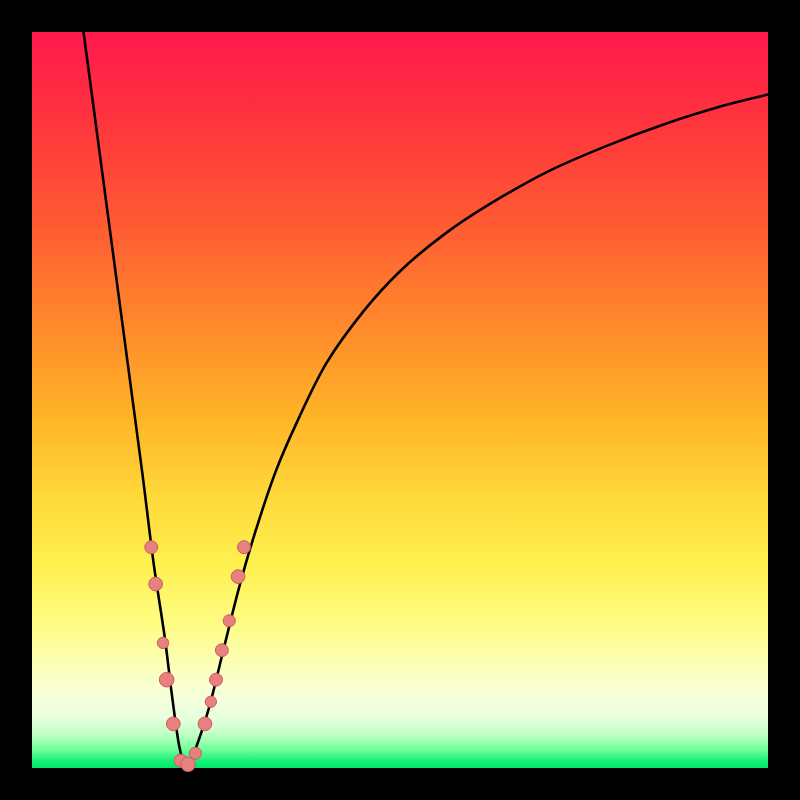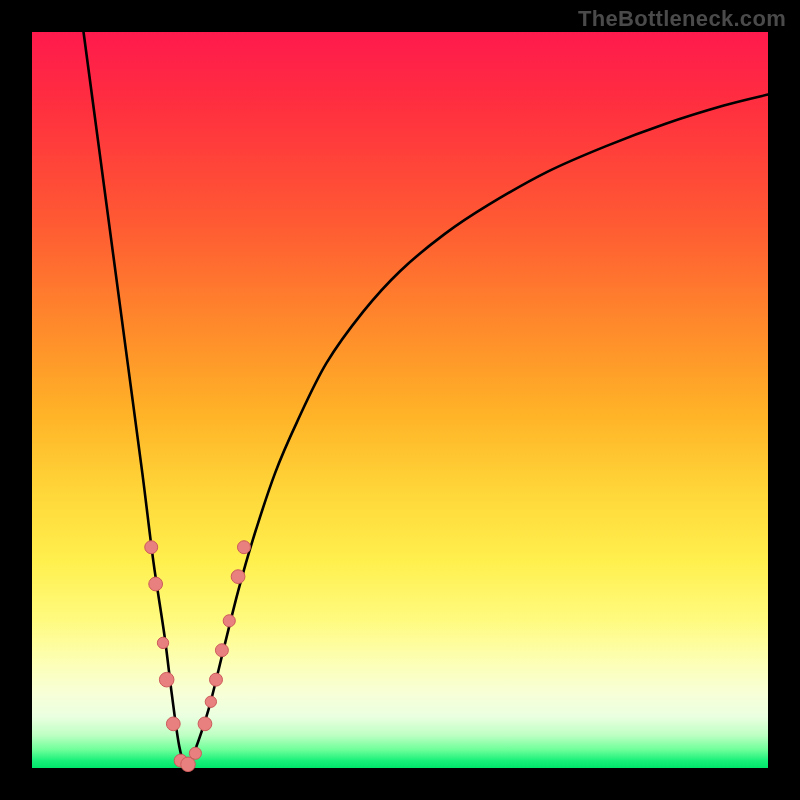--- a/index.html
+++ b/index.html
@@ -59,21 +59,20 @@
     top: 0;
     width: 736px;
     height: 736px;
     overflow: visible;
   }
 </style>
 </head>
 <body>
 
 <div class="frame">
-  <div class="watermark">TheBottleneck.com</div>
   <div class="plot-area">
     <svg class="curve-layer" viewBox="0 0 736 736">
       <path id="curve-path" fill="none" stroke="#000000" stroke-width="2.6" stroke-linecap="round" stroke-linejoin="round" d="M 51.52 0.00 C 53.97 18.40, 61.33 73.60, 66.24 110.40 C 71.15 147.20, 76.05 184.00, 80.96 220.80 C 85.87 257.60, 90.77 294.40, 95.68 331.20 C 100.59 368.00, 106.11 408.48, 110.40 441.60 C 114.69 474.72, 117.76 502.93, 121.44 529.92 C 125.12 556.91, 129.41 581.44, 132.48 603.52 C 135.55 625.60, 137.39 644.00, 139.84 662.40 C 142.29 680.80, 144.75 701.65, 147.20 713.92 C 149.65 726.19, 152.11 734.77, 154.56 736.00 C 157.01 737.23, 158.24 731.09, 161.92 721.28 C 165.60 711.47, 171.73 694.29, 176.64 677.12 C 181.55 659.95, 186.45 637.87, 191.36 618.24 C 196.27 598.61, 201.17 577.76, 206.08 559.36 C 210.99 540.96, 214.67 527.47, 220.80 507.84 C 226.93 488.21, 235.52 461.23, 242.88 441.60 C 250.24 421.97, 256.37 408.48, 264.96 390.08 C 273.55 371.68, 283.36 349.60, 294.40 331.20 C 305.44 312.80, 318.93 295.01, 331.20 279.68 C 343.47 264.35, 354.51 252.08, 368.00 239.20 C 381.49 226.32, 397.44 213.44, 412.16 202.40 C 426.88 191.36, 439.15 183.39, 456.32 172.96 C 473.49 162.53, 495.57 149.65, 515.20 139.84 C 534.83 130.03, 554.45 122.05, 574.08 114.08 C 593.71 106.11, 613.33 98.75, 632.96 92.00 C 652.59 85.25, 674.67 78.51, 691.84 73.60 C 709.01 68.69, 728.64 64.40, 736.00 62.56"></path>
       <g id="markers-group">
           <circle cx="119.23" cy="515.20" r="6.48" fill="#e98080" stroke="#cc5a5a" stroke-width="1"></circle>
           <circle cx="123.65" cy="552.00" r="6.88" fill="#e98080" stroke="#cc5a5a" stroke-width="1"></circle>
           <circle cx="131.01" cy="610.88" r="5.67" fill="#e98080" stroke="#cc5a5a" stroke-width="1"></circle>
           <circle cx="134.69" cy="647.68" r="7.29" fill="#e98080" stroke="#cc5a5a" stroke-width="1"></circle>
           <circle cx="141.31" cy="691.84" r="6.88" fill="#e98080" stroke="#cc5a5a" stroke-width="1"></circle>
           <circle cx="148.67" cy="728.64" r="6.48" fill="#e98080" stroke="#cc5a5a" stroke-width="1"></circle>

